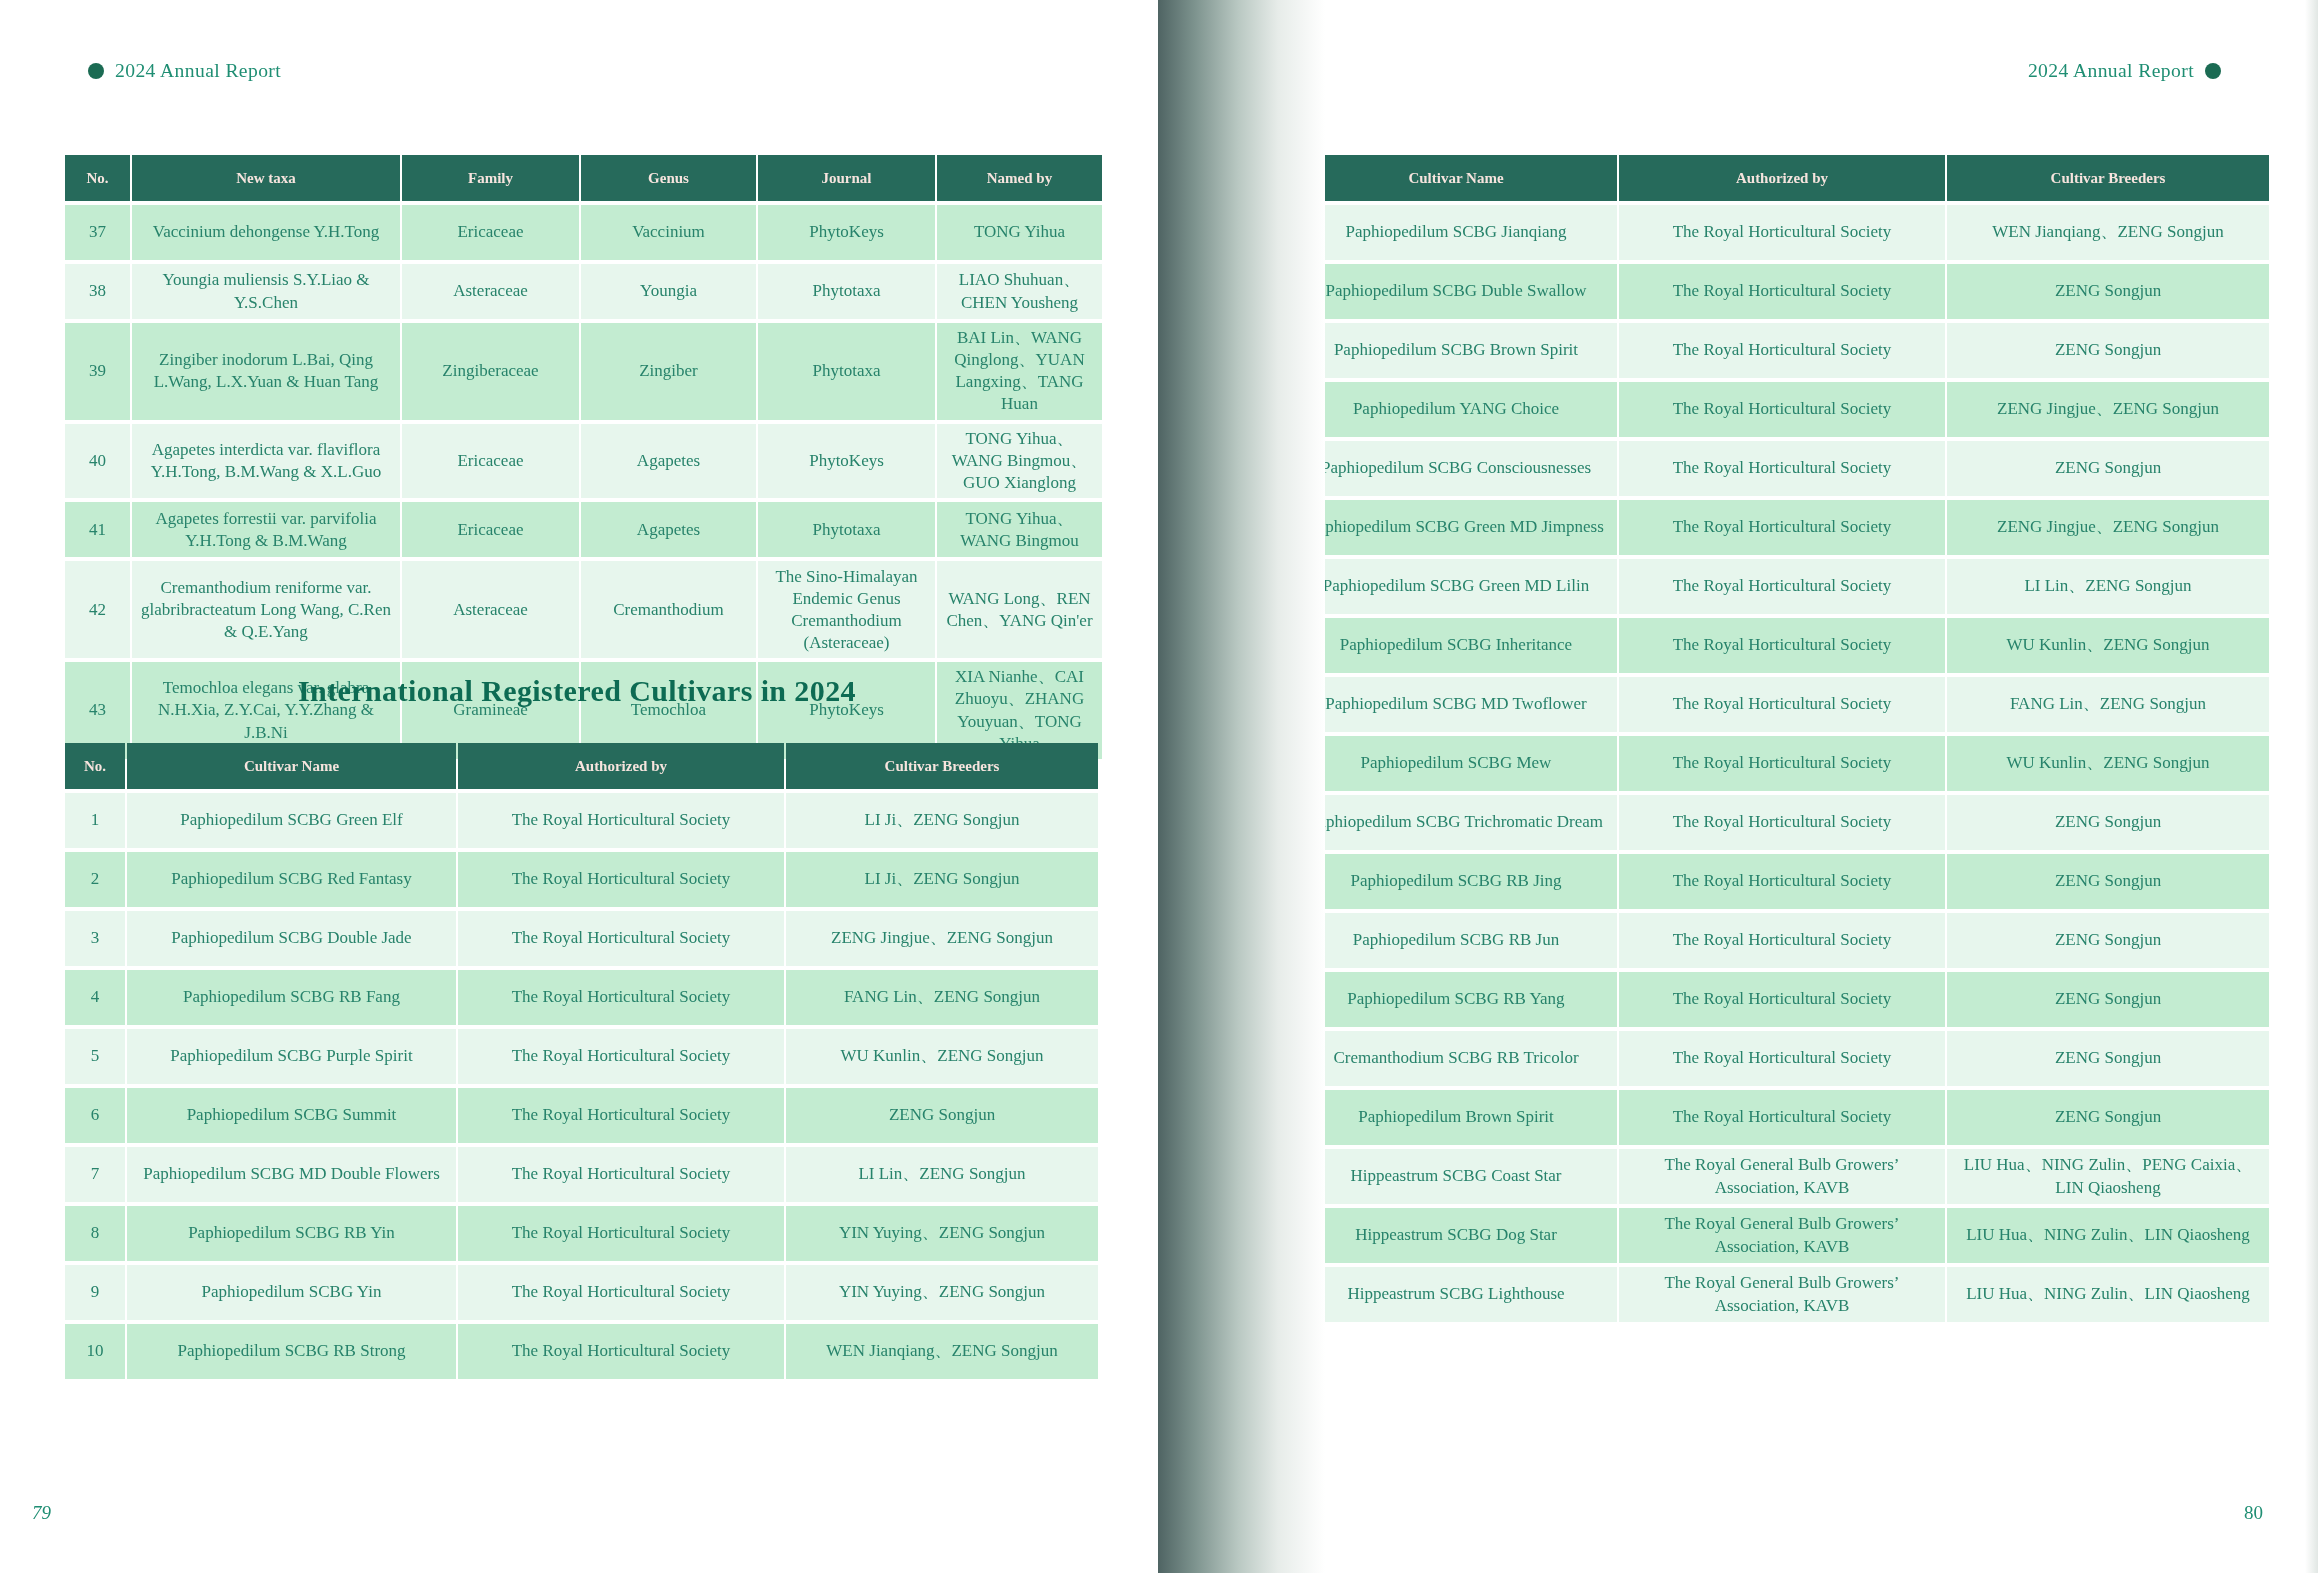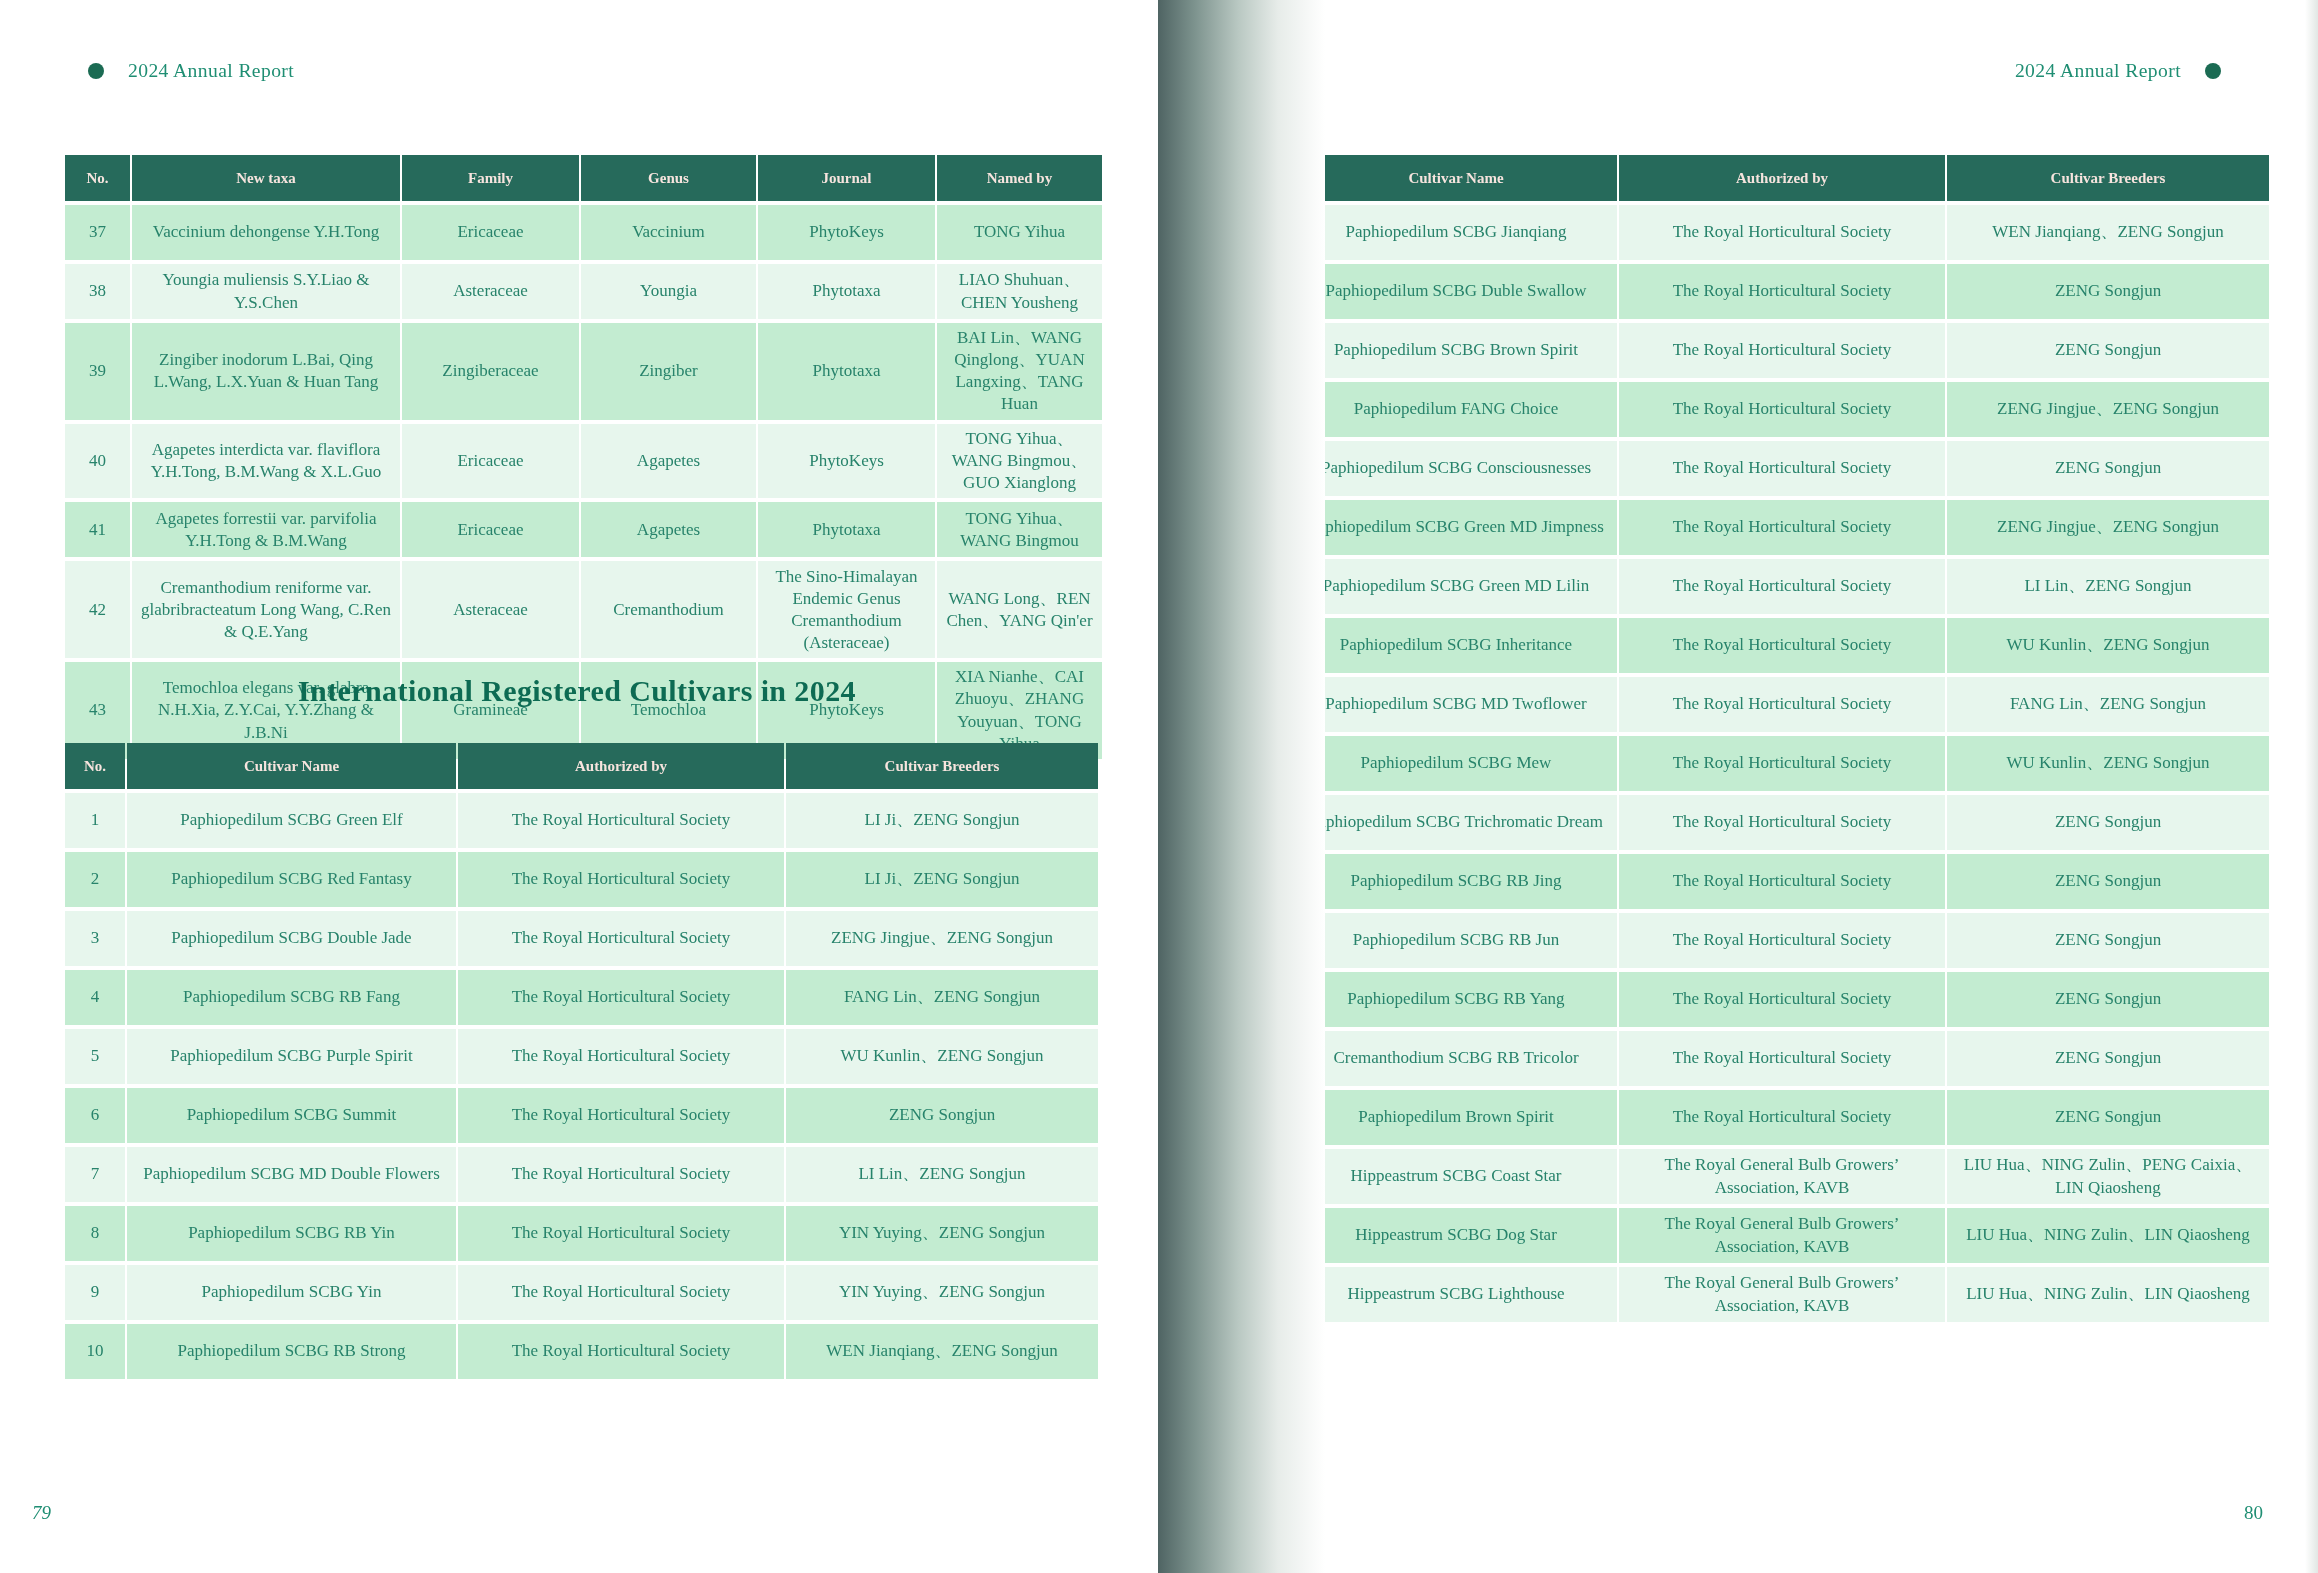--- a/index.html
+++ b/index.html
@@ -29,21 +29,21 @@
     pointer-events:none;
   }
   .right-edge{
     position:absolute;right:0;top:0;width:14px;height:1574px;
     background:linear-gradient(to left,#dfe5e2,rgba(255,255,255,0));
     pointer-events:none;
   }
 
   
   .running-header{
-    position:absolute;top:60px;display:flex;align-items:center;gap:24px;
+    position:absolute;top:60px;display:flex;align-items:center;gap:11px;
     color:var(--accent-teal);font-size:19.6px;letter-spacing:0.4px;
   }
   .running-header.left{left:88px;}
   .running-header.right{right:98px;}
   .dot{width:16px;height:16px;border-radius:50%;background:var(--dot-green);flex:0 0 auto;}
 
   
   table.grid{
     border-collapse:separate;
     border-spacing:2.8px 4.9px;
@@ -293,21 +293,21 @@
           <td>ZENG Songjun</td>
         </tr>
         <tr class="row-light">
           <td>13</td>
           <td>Paphiopedilum SCBG Brown Spirit</td>
           <td>The Royal Horticultural Society</td>
           <td>ZENG Songjun</td>
         </tr>
         <tr class="row-med">
           <td>14</td>
-          <td>Paphiopedilum FANG Choice</td>
+          <td>Paphiopedilum YANG Choice</td>
           <td>The Royal Horticultural Society</td>
           <td>ZENG Jingjue、ZENG Songjun</td>
         </tr>
         <tr class="row-light">
           <td>15</td>
           <td>Paphiopedilum SCBG Consciousnesses</td>
           <td>The Royal Horticultural Society</td>
           <td>ZENG Songjun</td>
         </tr>
         <tr class="row-med">

